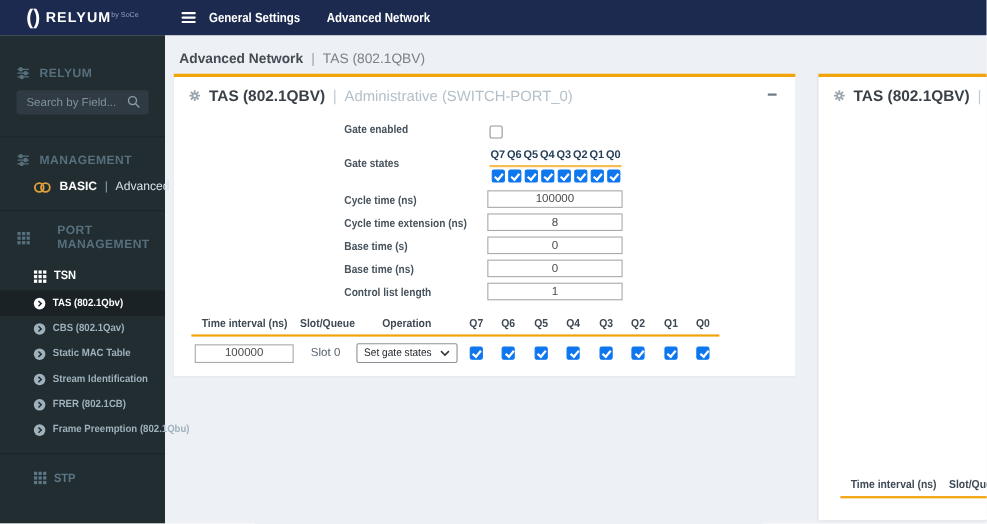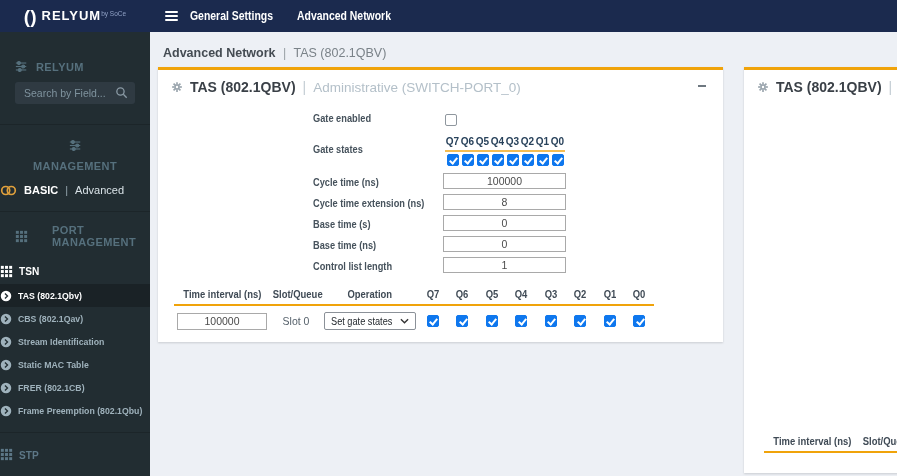--- a/index.html
+++ b/index.html
@@ -38,30 +38,30 @@
     background:#222d32; z-index:20;
   }
   .side-section { border-bottom:1px solid #1c2529; }
   .side-section.s1 { padding:28px 15px 20px; }
   .side-section.s2 { padding:14px 0 12px; }
   .side-section.s3 { padding:12px 0 10px; }
   .side-section.s4 { padding:9px 0 10px; border-bottom:none; }
   .side-header { display:flex; align-items:center; gap:8px; color:#56707d;
     font-size:11px; font-weight:bold; letter-spacing:.4px; }
   .s2 .side-header, .s3 .side-header { padding:0 15px; }
-  .s2 .side-header { margin-bottom:9px;flex-direction:column; }
+  .s2 .side-header { margin-bottom:9px; }
   .s3 .side-header { margin-bottom:10px;gap:24px; }
   .s1 .side-header { margin-bottom:9px; }
   .search-box { position:relative; width:120px; height:22px; background:#2f3a42; border-radius:3px; }
   .search-box input { width:100%; height:100%; background:transparent; border:none; outline:none;
     color:#cdd7dc; font-size:10.5px; padding:0 24px 0 9px; font-family:inherit; }
   .search-box input::placeholder { color:#7f939e; }
   .search-icon-wrap { position:absolute; right:7px; top:4px; color:#8a9aa5; }
 
-  .side-item { display:flex; align-items:center; gap:6px; padding:0 8px 0 0;
+  .side-item { display:flex; align-items:center; gap:6px; padding:0 8px 0 30px;
     height:23px; cursor:pointer; color:#9fb2bc; font-size:9.5px; font-weight:bold; white-space:nowrap; }
   .side-item .lbl { display:inline-block; transform:scaleX(.92); transform-origin:0 50%; }
   .side-item.root { height:26px; color:#fff; font-size:11px; }
   .side-item.active { background:#1a2226; color:#fff; }
   .side-item.muted { height:25px; color:#5d7787; font-size:11px; }
   .side-item.mgmt { height:18px; color:#eef2f4; font-size:11px; gap:7px; }
   .side-item.mgmt .basic { color:#fff; font-weight:bold; }
   .side-item.mgmt .sep { color:#93a5ae; font-weight:normal; }
   .side-item.mgmt .adv { color:#d9e2e7; font-weight:normal; }
   .icon { flex:0 0 auto; display:inline-flex; }
@@ -272,29 +272,29 @@
           </svg>
         </span>
       <span class="lbl">CBS (802.1Qav)</span>
     </div>
     <div class="side-item">
       <span class="icon">
           <svg width="12" height="12" viewBox="0 0 16 16">
             <use href="#i-circlechev"></use>
           </svg>
         </span>
+      <span class="lbl">Static MAC Table</span>
+    </div>
+    <div class="side-item">
+      <span class="icon">
+          <svg width="12" height="12" viewBox="0 0 16 16">
+            <use href="#i-circlechev"></use>
+          </svg>
+        </span>
       <span class="lbl">Stream Identification</span>
-    </div>
-    <div class="side-item">
-      <span class="icon">
-          <svg width="12" height="12" viewBox="0 0 16 16">
-            <use href="#i-circlechev"></use>
-          </svg>
-        </span>
-      <span class="lbl">Static MAC Table</span>
     </div>
     <div class="side-item">
       <span class="icon">
           <svg width="12" height="12" viewBox="0 0 16 16">
             <use href="#i-circlechev"></use>
           </svg>
         </span>
       <span class="lbl">FRER (802.1CB)</span>
     </div>
     <div class="side-item">

